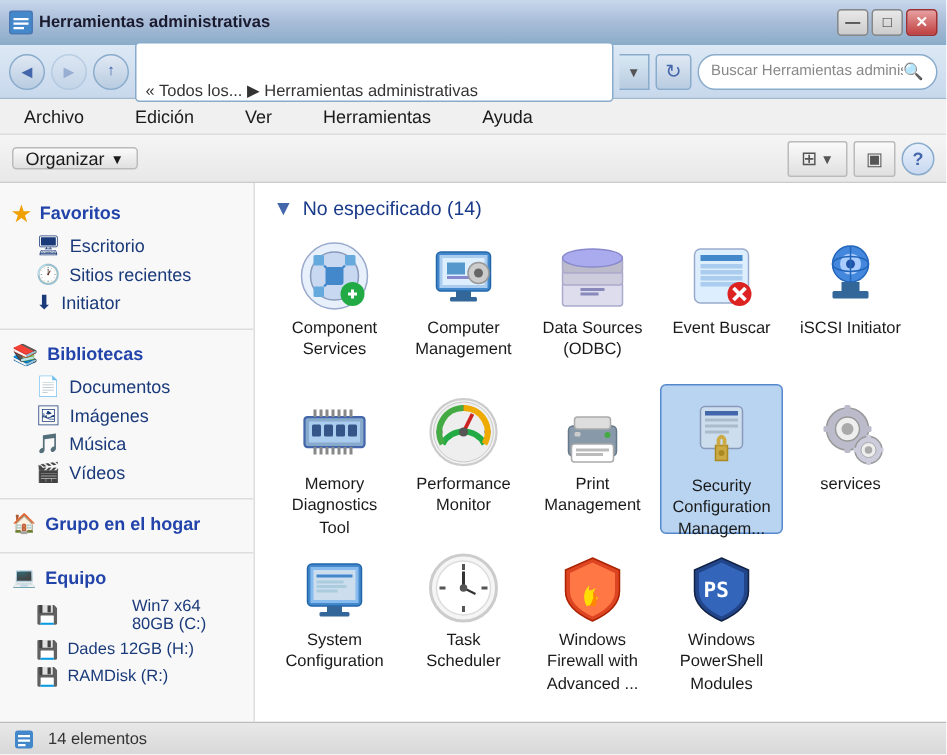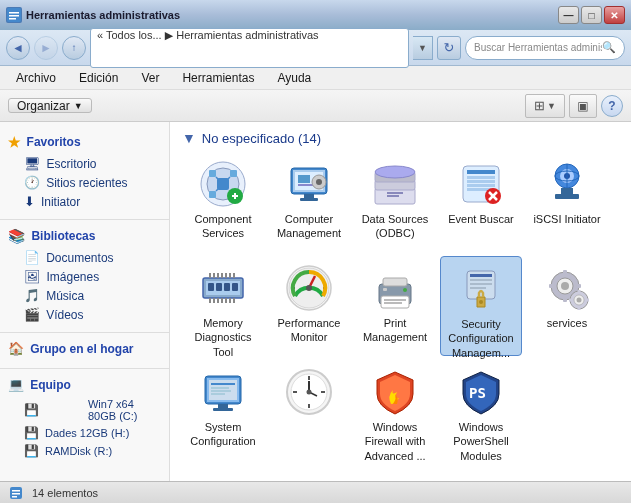--- a/index.html
+++ b/index.html
@@ -43,21 +43,21 @@
       border: 1px solid #8aaccc; cursor: pointer;
       display: flex; align-items: center; justify-content: center;
       font-size: 12px; color: #4466aa;
     }
     .nav-btn:disabled { opacity: 0.4; }
     .address-bar {
       flex: 1; height: 40px;
       background: white;
       border: 1px solid #8aaccc;
       border-radius: 3px;
-      display: flex; align-items: flex-start;
+      display: flex; align-items: flex-end;
       padding: 0 6px;
       font-size: 11px; color: #333;
       overflow: hidden;
     }
     .address-arrow {
       width: 20px; height: 24px;
       background: linear-gradient(to bottom, #d8e8f4, #b8cce0);
       border: 1px solid #8aaccc; border-left: none;
       display: flex; align-items: center; justify-content: center;
       cursor: pointer; font-size: 9px; color: #555;
@@ -79,21 +79,21 @@
       font-size: 10px; color: #888;
     }
 
     
     .menubar {
       height: 24px;
       background: #f0f0f0;
       display: flex;
       align-items: center;
       padding: 0 8px;
-      gap: 7px;
+      gap: 18px;
       border-bottom: 1px solid #ddd;
     }
     .menu-item {
       padding: 2px 8px;
       font-size: 12px;
       color: #1a1a1a;
       cursor: pointer;
       border-radius: 3px;
     }
 
@@ -567,20 +567,21 @@
             <line x1="24" y1="8" x2="24" y2="12" stroke="#555" stroke-width="2"></line>
             <line x1="24" y1="36" x2="24" y2="40" stroke="#555" stroke-width="2"></line>
             <line x1="8" y1="24" x2="12" y2="24" stroke="#555" stroke-width="2"></line>
             <line x1="36" y1="24" x2="40" y2="24" stroke="#555" stroke-width="2"></line>
 
             <line x1="24" y1="24" x2="24" y2="13" stroke="#333" stroke-width="2"></line>
             <line x1="24" y1="24" x2="32" y2="28" stroke="#333" stroke-width="1.5"></line>
             <circle cx="24" cy="24" r="2.5" fill="#555"></circle>
           </svg>
         </div>
+        <span class="icon-label">Task Scheduler</span>
       </div>
 
       <div class="icon-item">
         <div class="icon-img">
           <svg width="48" height="48" viewBox="0 0 48 48">
 
             <path d="M 24 4 L 42 12 L 42 26 Q 42 38 24 46 Q 6 38 6 26 L 6 12 Z" fill="#dd4422" stroke="#aa2200" stroke-width="1"></path>
             <path d="M 24 7 L 39 14 L 39 26 Q 39 36 24 43 Q 9 36 9 26 L 9 14 Z" fill="#ff7744"></path>
 
             <path d="M 20 36 Q 16 28 22 22 Q 20 28 26 24 Q 22 32 28 30 Q 24 36 20 36 Z" fill="#ffdd00"></path>

